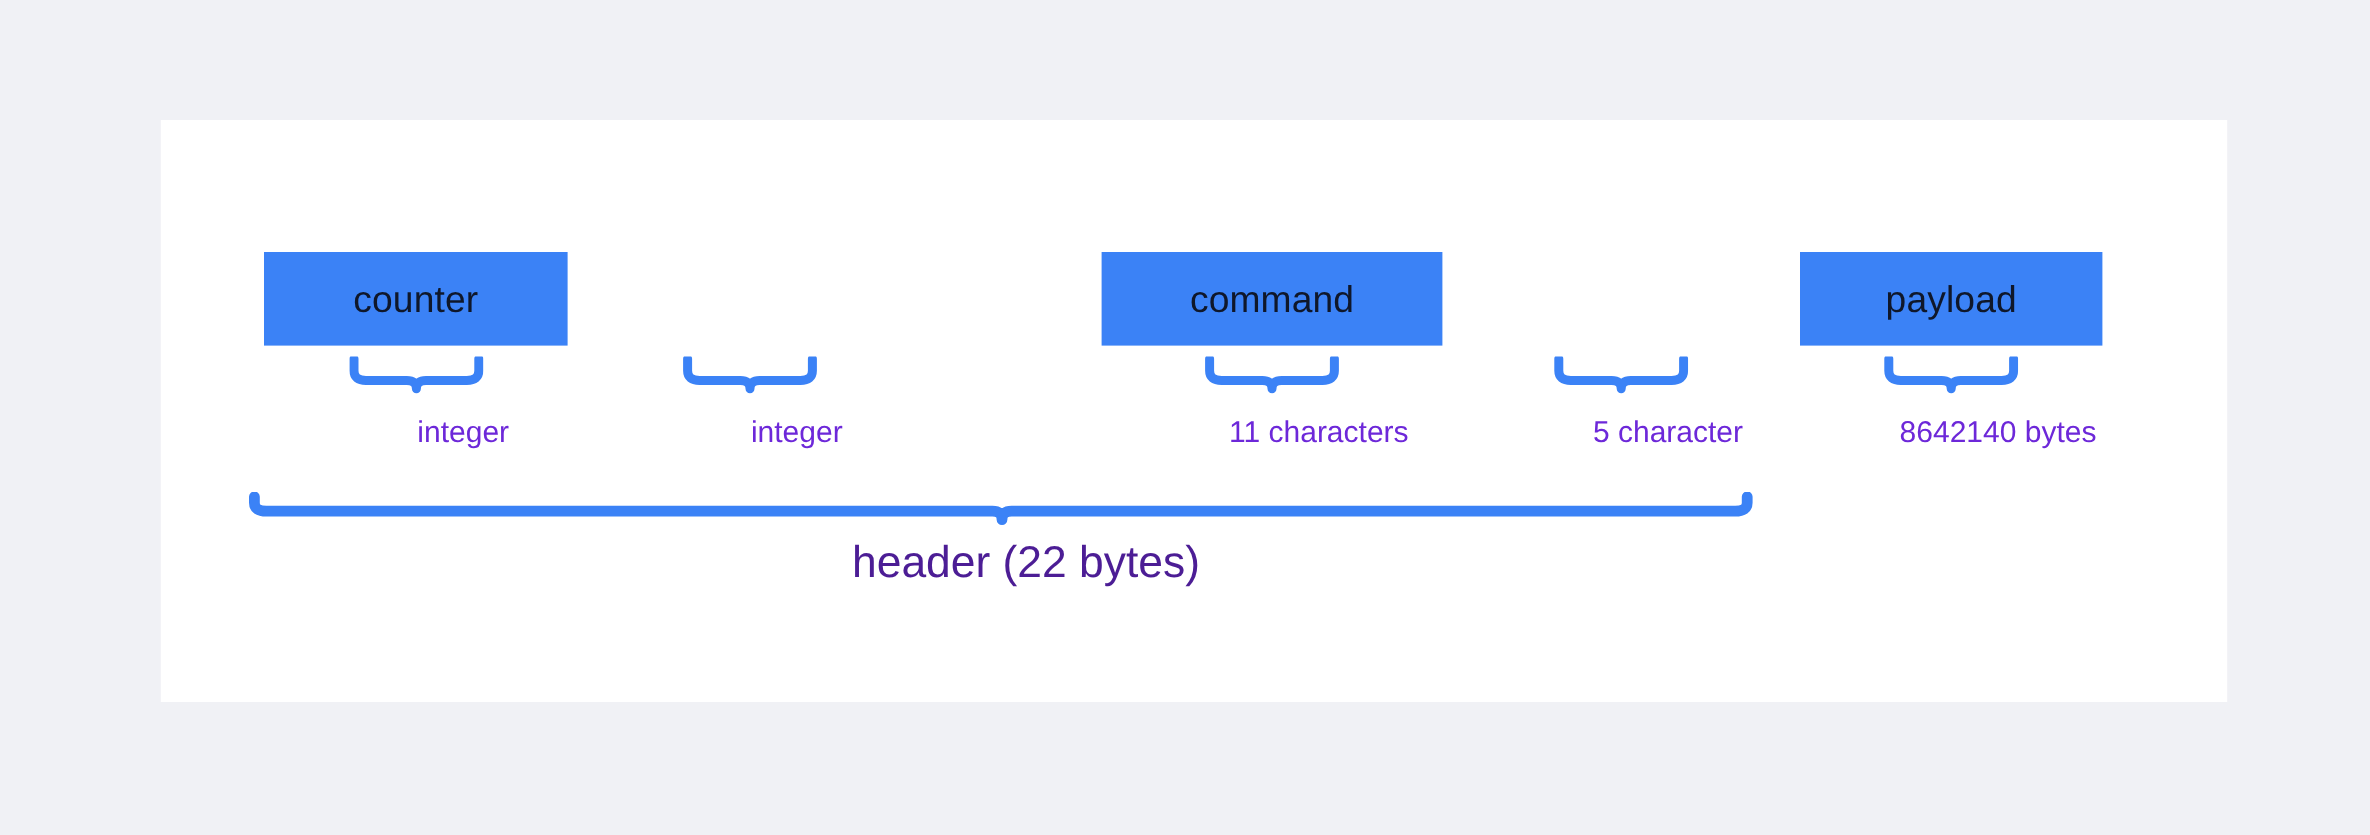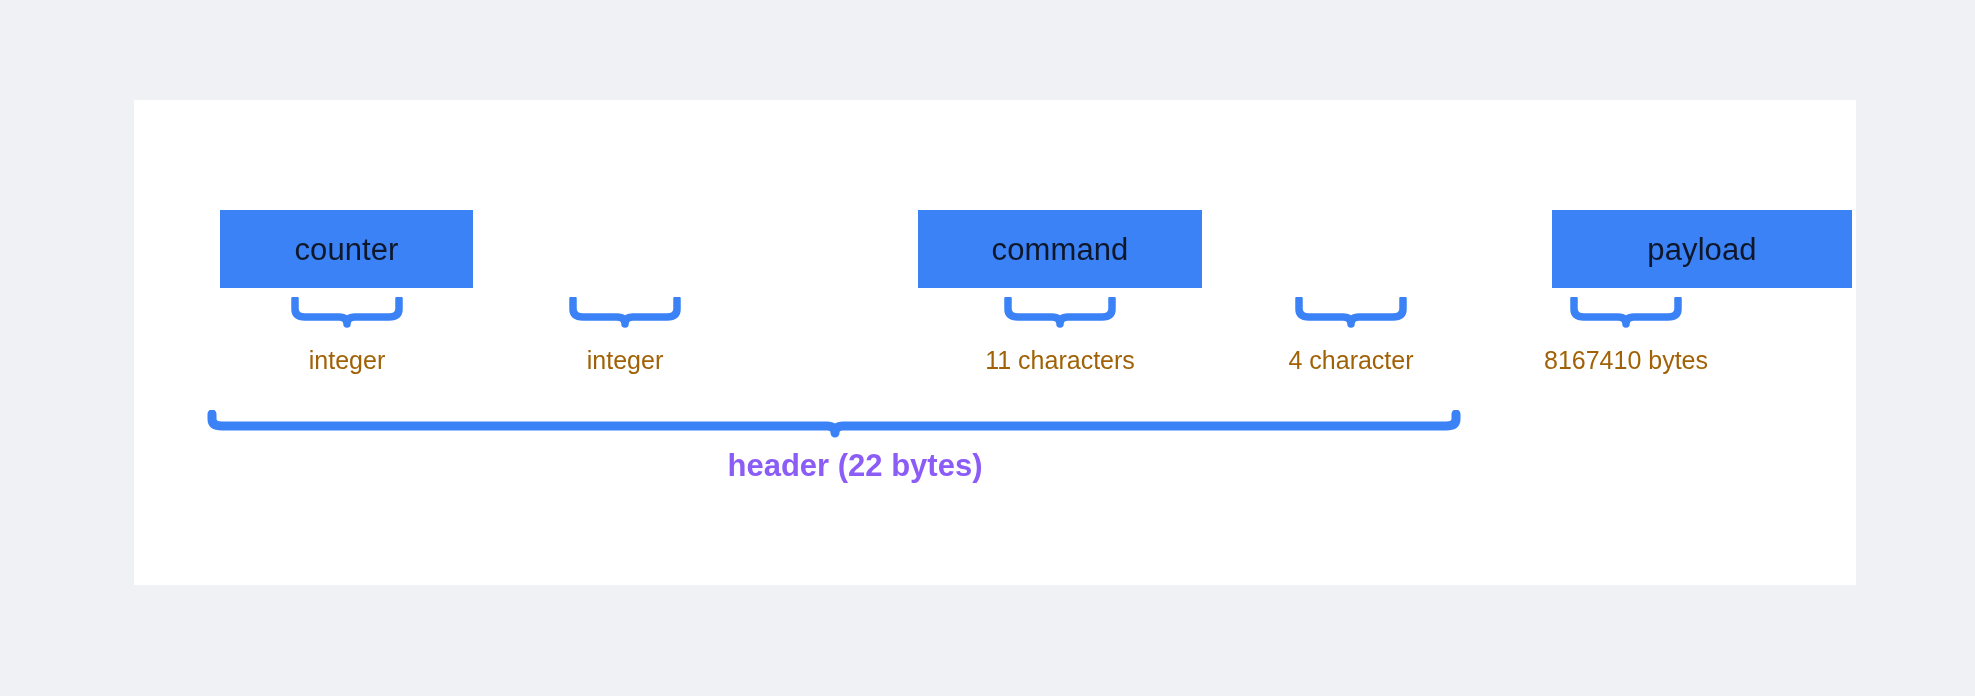--- a/index.html
+++ b/index.html
@@ -50,64 +50,65 @@
     position: absolute;
     top: 297px;
   }
   .brace svg {
     display: block;
   }
   
   .caption {
     position: absolute;
     top: 348px;
-    color: #a16207;
+    color: #6d28d9;
     font-size: 25px;
     font-weight: 400;
     line-height: 1;
     text-align: center;
     white-space: nowrap;
     transform: translateX(-50%);
+    margin-left: 39px;
   }
   
   #header-bracket {
     position: absolute;
     left: 207px;
     top: 410px;
   }
   #header-bracket svg {
     display: block;
   }
   #header-caption {
     position: absolute;
     top: 450px;
     left: 855px;
     transform: translateX(-50%);
-    color: #8b5cf6;
-    font-size: 31px;
-    font-weight: 700;
+    color: #4c1d95;
+    font-size: 37px;
+    font-weight: 400;
     line-height: 1;
     white-space: nowrap;
   }
 </style>
 </head>
 <body>
 
 <div id="canvas">
 
   <div id="card">
   </div>
 
   <div class="field" style="left:220px;width:253px;">
     <span class="field-label">counter</span>
   </div>
   <div class="field" style="left:918px;width:284px;">
     <span class="field-label">command</span>
   </div>
-  <div class="field" style="left:1552px;width:300px;">
+  <div class="field" style="left:1500px;width:252px;">
     <span class="field-label">payload</span>
   </div>
 
   <div class="brace" style="left:291px;">
     <svg width="112" height="32" viewBox="0 0 112 32" fill="none" aria-hidden="true">
       <path d="M4 2 V12 Q4 20 14 20 H48 Q56 20 56 27 Q56 20 64 20 H98 Q108 20 108 12 V2" stroke="#3b82f6" stroke-width="7.5" stroke-linecap="round" stroke-linejoin="round" fill="none"></path>
     </svg>
   </div>
   <div class="brace" style="left:569px;">
     <svg width="112" height="32" viewBox="0 0 112 32" fill="none" aria-hidden="true">
@@ -126,22 +127,22 @@
   </div>
   <div class="brace" style="left:1570px;">
     <svg width="112" height="32" viewBox="0 0 112 32" fill="none" aria-hidden="true">
       <path d="M4 2 V12 Q4 20 14 20 H48 Q56 20 56 27 Q56 20 64 20 H98 Q108 20 108 12 V2" stroke="#3b82f6" stroke-width="7.5" stroke-linecap="round" stroke-linejoin="round" fill="none"></path>
     </svg>
   </div>
 
   <div class="caption" style="left:347px;">integer</div>
   <div class="caption" style="left:625px;">integer</div>
   <div class="caption" style="left:1060px;">11 characters</div>
-  <div class="caption" style="left:1351px;">4 character</div>
-  <div class="caption" style="left:1626px;">8167410 bytes</div>
+  <div class="caption" style="left:1351px;">5 character</div>
+  <div class="caption" style="left:1626px;">8642140 bytes</div>
 
   <div id="header-bracket">
     <svg width="1254" height="30" viewBox="0 0 1254 30" fill="none" aria-hidden="true">
       <path d="M5 4 V9 Q5 16 15 16 H620 Q628 16 628 23 Q628 16 636 16 H1239 Q1249 16 1249 9 V4" stroke="#3b82f6" stroke-width="9" stroke-linecap="round" stroke-linejoin="round" fill="none"></path>
     </svg>
   </div>
 
   <div id="header-caption">header (22 bytes)</div>
 
 </div>

